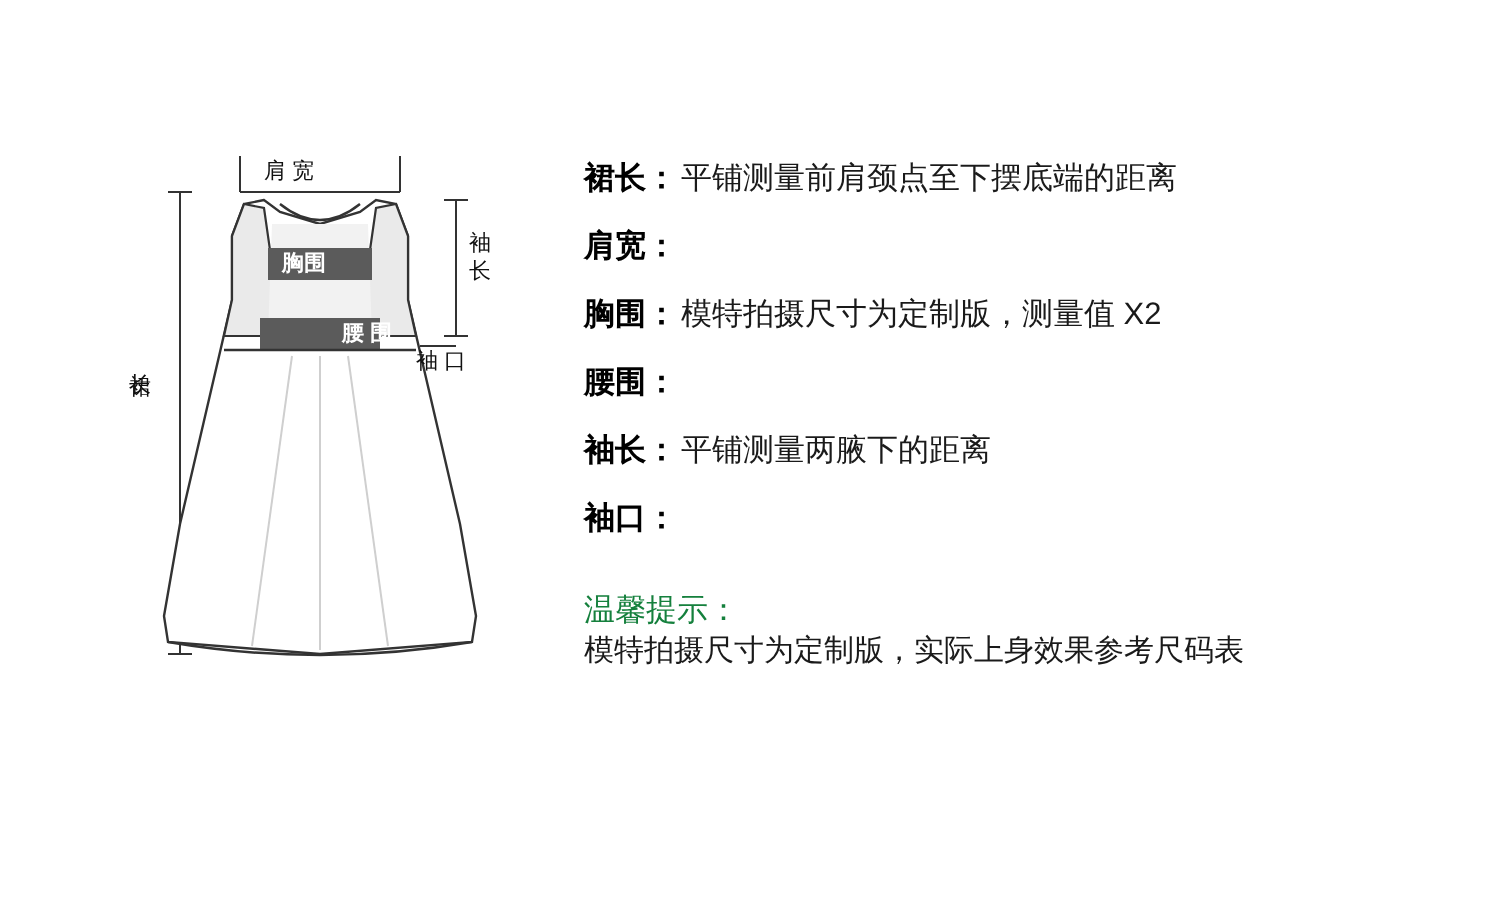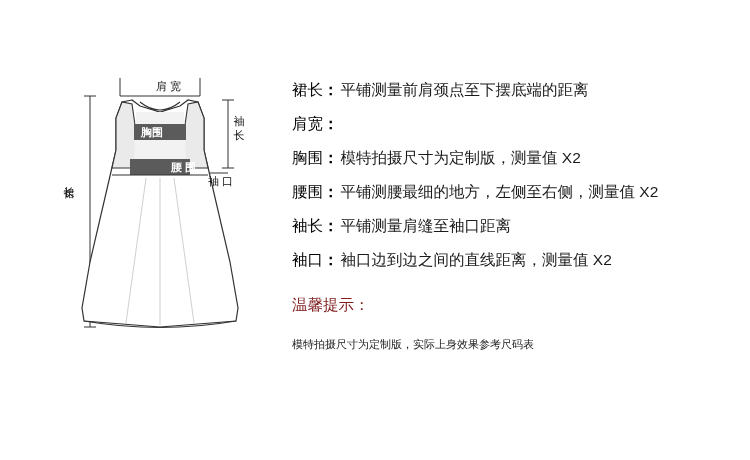--- a/index.html
+++ b/index.html
@@ -36,21 +36,21 @@
     font-size: 11px;
     line-height: 13px;
     color: #111;
     white-space: nowrap;
   }
   .dlabel.vert {
     writing-mode: vertical-rl;
     text-orientation: upright;
     letter-spacing: 1px;
   }
-  .lbl-shoulder { left: 72px; top: 8px; margin-left: 24px; }
+  .lbl-shoulder { left: 72px; top: 8px; }
   .lbl-bust     { left: 81px; top: 54px; font-weight: bold; color: #fff; }
   .lbl-waist    { left: 81px; top: 89px; font-weight: bold; color: #fff; margin-left: 30px; }
   .lbl-sleevelen{ left: 172px; top: 34px; }
   .lbl-cuff     { left: 148px; top: 103px; }
   .lbl-dresslen { left: 2px;  top: 105px; }
 
   
   .info {
     position: absolute;
     left: 292px;
@@ -59,42 +59,40 @@
   }
   .row {
     display: flex;
     align-items: baseline;
     margin-bottom: 14px;
     font-size: 15.5px;
     line-height: 20px;
     white-space: nowrap;
   }
   .row .term {
-    font-weight: normal;
+    font-weight: bold;
     color: #000;
     flex: 0 0 auto;
   }
   .row .colon {
     font-weight: bold;
     color: #000;
     margin-right: 2px;
   }
   .row .desc {
     color: #1a1a1a;
   }
   .tipshead {
     margin-top: 26px;
     font-size: 15.5px;
     line-height: 20px;
-    color: #7f1d1d;
-    font-family: Liberation Mono, monospace;
+    color: #15803d;
   }
   .tipsbody {
-    margin-top: 18px;
-    font-size: 11px;
+    font-size: 15px;
     line-height: 20px;
     color: #1a1a1a;
   }
 </style>
 </head>
 <body>
 
 <div class="page">
 
   <div class="diagram">
@@ -169,32 +167,30 @@
 
     <div class="row">
       <span class="term">胸围</span>
       <span class="colon">：</span>
       <span class="desc">模特拍摄尺寸为定制版，测量值 X2</span>
     </div>
 
     <div class="row">
       <span class="term">腰围</span>
       <span class="colon">：</span>
-      <span class="desc">平铺测腰最细的地方，左侧至右侧，测量值 X2</span>
     </div>
 
     <div class="row">
       <span class="term">袖长</span>
       <span class="colon">：</span>
-      <span class="desc">平铺测量肩缝至袖口距离</span>
+      <span class="desc">平铺测量两腋下的距离</span>
     </div>
 
     <div class="row">
       <span class="term">袖口</span>
       <span class="colon">：</span>
-      <span class="desc">袖口边到边之间的直线距离，测量值 X2</span>
     </div>
 
     <div class="tipshead">温馨提示：</div>
     <div class="tipsbody">模特拍摄尺寸为定制版，实际上身效果参考尺码表</div>
   </div>
 
 </div>
 
 </body></html>

